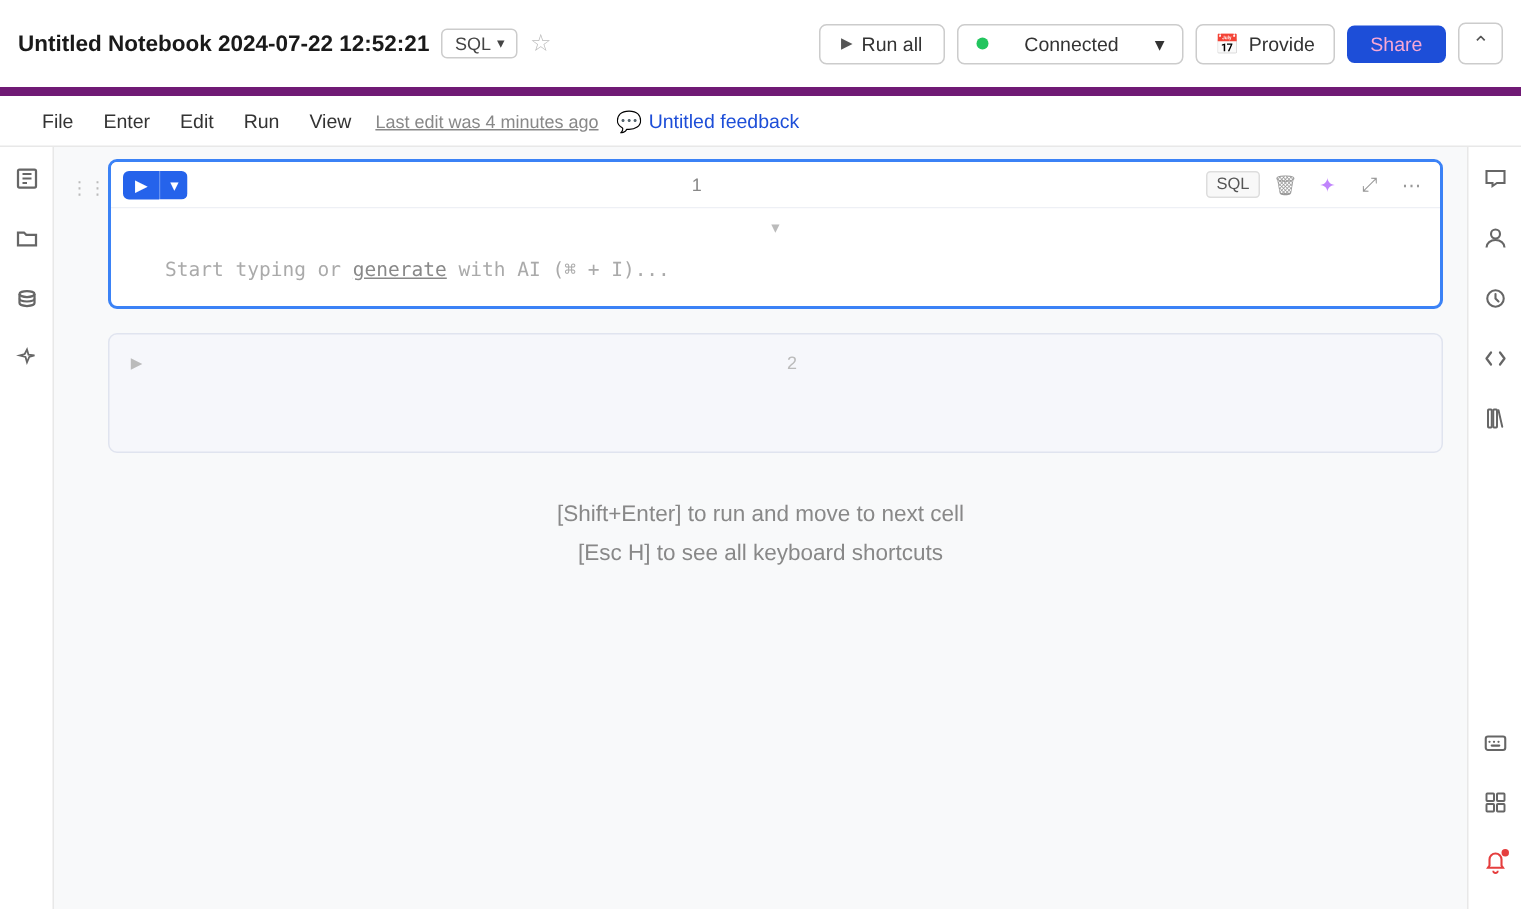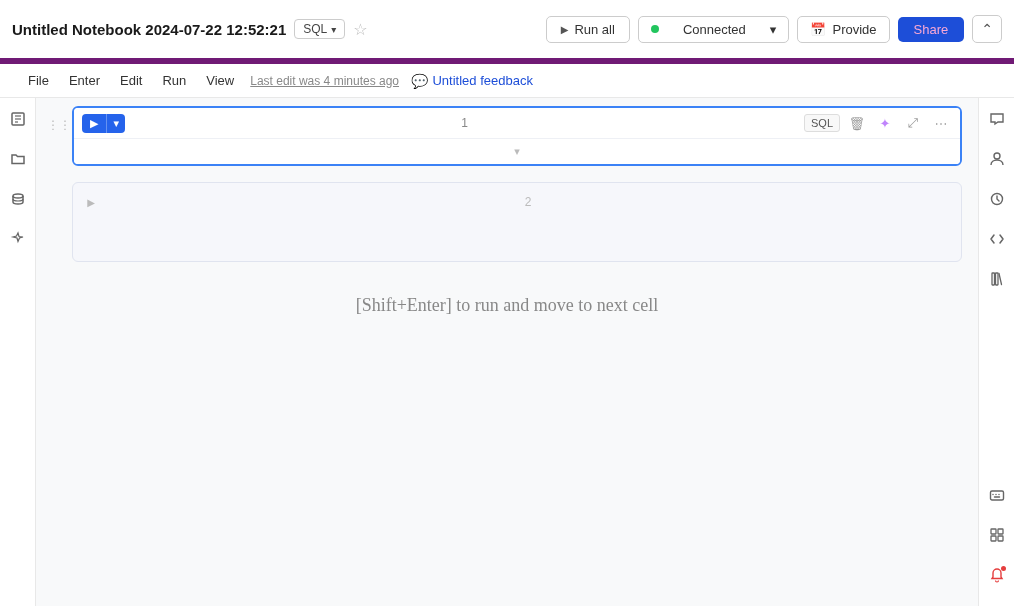--- a/index.html
+++ b/index.html
@@ -136,21 +136,21 @@
       display: flex; align-items: center; padding: 6px 10px; gap: 6px; min-height: 38px;
     }
     .empty-run-btn {
       width: 16px; height: 16px; display: flex; align-items: center; justify-content: center;
       color: #bbb; font-size: 10px; cursor: pointer;
     }
     .empty-cell-num { flex: 1; text-align: center; font-size: 12px; color: #bbb; }
     .empty-cell-body { min-height: 40px; }
 
     
-    .hints-area { text-align: center; padding: 20px; color: #888; font-size: 18px; line-height: 1.7; font-family: Liberation Serif, serif; }
+    .hints-area { text-align: center; padding: 20px; color: #888; font-size: 15px; line-height: 1.7; }
 
     
     .right-sidebar {
       width: 36px; border-left: 1px solid #e8e8e8; display: flex;
       flex-direction: column; align-items: center; padding: 10px 0; gap: 18px;
       flex-shrink: 0; background: #fff;
     }
   </style>
 </head>
 <body>
@@ -242,39 +242,45 @@
               <button class="run-dropdown-btn">▾</button>
             </div>
             <div class="cell-num">1</div>
             <span class="cell-type-badge">SQL</span>
             <div class="cell-action-icon">🗑</div>
             <div class="cell-action-icon ai-sparkle">✦</div>
             <div class="cell-action-icon">⤢</div>
             <div class="cell-action-icon">⋯</div>
           </div>
           <div class="cell-collapse">▾</div>
+          <div class="cell-body">
+            <span class="cell-placeholder">
+              Start typing or <span>generate</span> with AI (⌘ + I)...
+            </span>
+          </div>
         </div>
       </div>
     </div>
 
     <div class="cell-wrapper">
       <div class="cell-drag-handle" style="visibility:hidden;">⋮⋮</div>
       <div class="cell-container">
         <div class="empty-cell">
           <div class="empty-cell-toolbar">
             <div class="empty-run-btn">▶</div>
             <div class="empty-cell-num">2</div>
           </div>
           <div class="empty-cell-body"></div>
         </div>
       </div>
     </div>
 
     <div class="hints-area">
       <div>[Shift+Enter] to run and move to next cell</div>
+      <div>[Esc H] to see all keyboard shortcuts</div>
     </div>
 
   </div>
 
   <div class="right-sidebar">
     <div class="sidebar-icon">
       <svg width="16" height="16" viewBox="0 0 16 16" fill="none">
         <path d="M2 3h12v8H9l-3 2v-2H2V3z" stroke="#666" stroke-width="1.4" fill="none"></path>
       </svg>
     </div>

